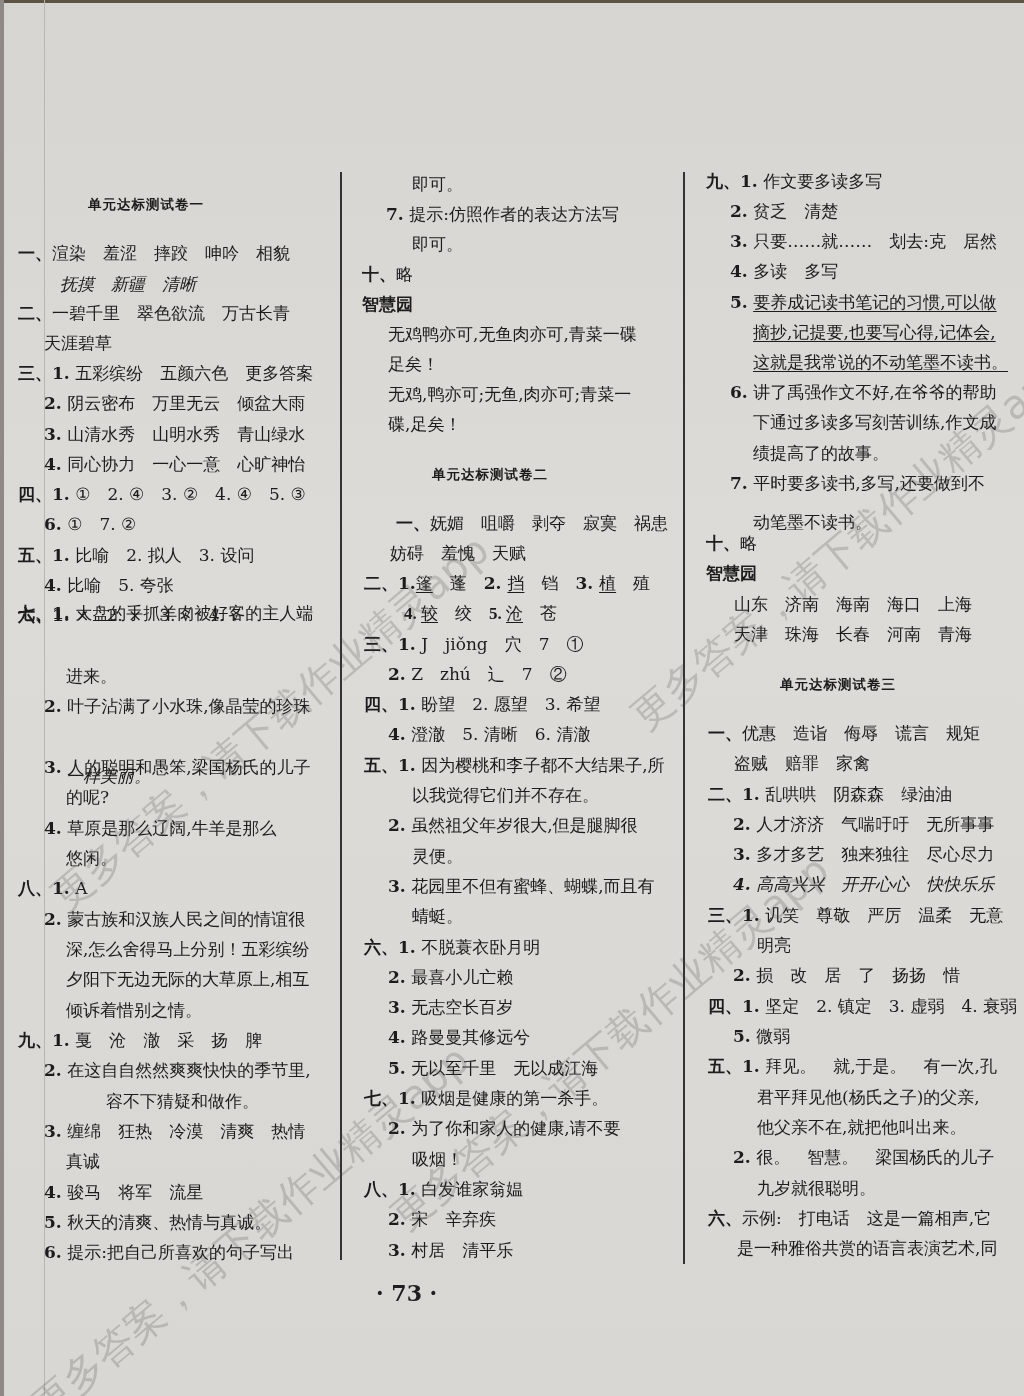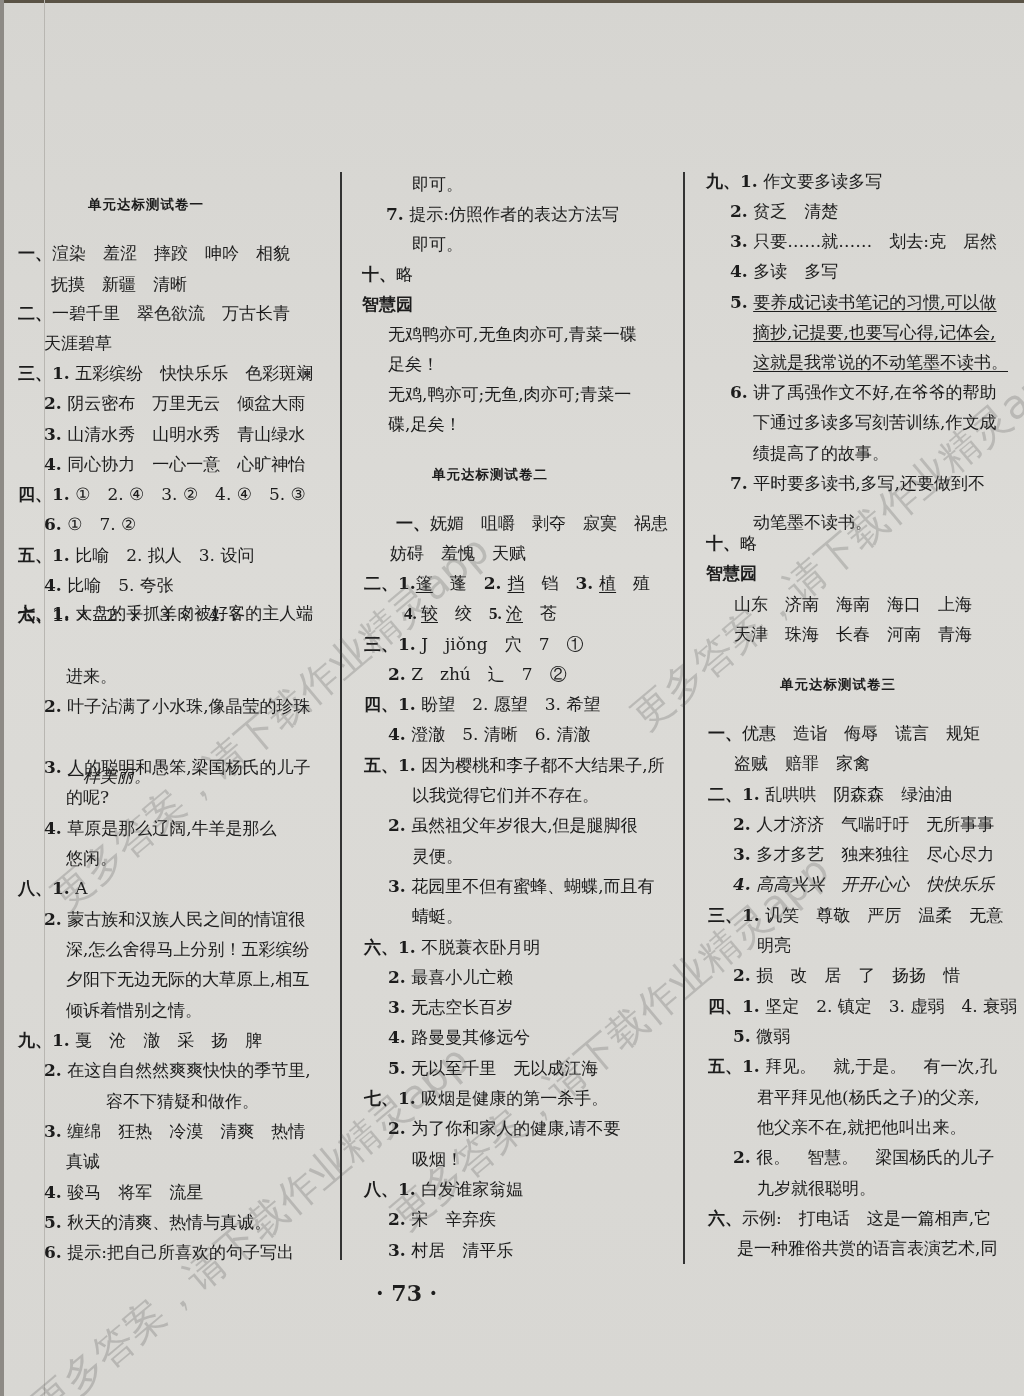--- a/index.html
+++ b/index.html
@@ -50,24 +50,24 @@
   <div class="left-edge"></div>
   <div class="gutter-line"></div>
 
 
   <div class="divider" style="left:340px; top:172px; height:1088px;"></div>
   <div class="divider" style="left:683px; top:172px; height:1092px;"></div>
 
   <div class="col" id="col-0">
       <div class="sec-head" style="left: 88px; top: 196px;">单元达标测试卷一</div>
       <div class="line" style="left: 18px; top: 243px;"><span class="label">一、</span><span>渲染　羞涩　摔跤　呻吟　相貌</span></div>
-      <div class="line" style="left: 51px; top: 274px;"><span>抚摸　新疆　清晰</span></div>
+      <div class="line" style="left: 60px; top: 274px; font-style: italic;"><span>抚摸　新疆　清晰</span></div>
       <div class="line" style="left: 18px; top: 303px;"><span class="label">二、</span><span>一碧千里　翠色欲流　万古长青</span></div>
       <div class="line" style="left: 44px; top: 333px;"><span>天涯碧草</span></div>
-      <div class="line" style="left: 18px; top: 363px;"><span class="label">三、1.</span><span> 五彩缤纷　快快乐乐　色彩斑斓</span></div>
+      <div class="line" style="left: 18px; top: 363px;"><span class="label">三、1.</span><span> 五彩缤纷　五颜六色　更多答案</span></div>
       <div class="line" style="left: 44px; top: 393px;"><span class="label">2.</span><span> 阴云密布　万里无云　倾盆大雨</span></div>
       <div class="line" style="left: 44px; top: 424px;"><span class="label">3.</span><span> 山清水秀　山明水秀　青山绿水</span></div>
       <div class="line" style="left: 44px; top: 454px;"><span class="label">4.</span><span> 同心协力　一心一意　心旷神怡</span></div>
       <div class="line" style="left: 18px; top: 484px;"><span class="label">四、1.</span><span> ①　2. ④　3. ②　4. ④　5. ③</span></div>
       <div class="line" style="left: 44px; top: 514px;"><span class="label">6.</span><span> ①　7. ②</span></div>
       <div class="line" style="left: 18px; top: 545px;"><span class="label">五、1.</span><span> 比喻　2. 拟人　3. 设问</span></div>
       <div class="line" style="left: 44px; top: 575px;"><span class="label">4.</span><span> 比喻　5. 夸张</span></div>
       <div class="line" style="left: 18px; top: 605px;"><span class="label">六、1.</span><span> ×　2. ×　3. √　4. √</span></div>
       <div class="line" style="left: 18px; top: 603px;"><span class="label">七、1.</span><span> 大盘的手抓羊肉被好客的主人端</span></div>
       <div class="line" style="left: 66px; top: 666px; text-align: center;"><span>进来。</span></div>

